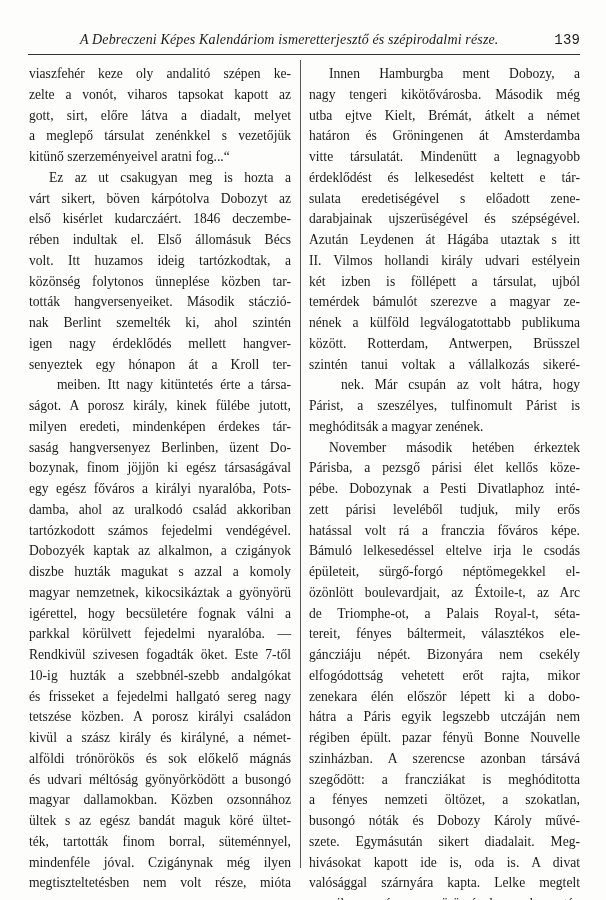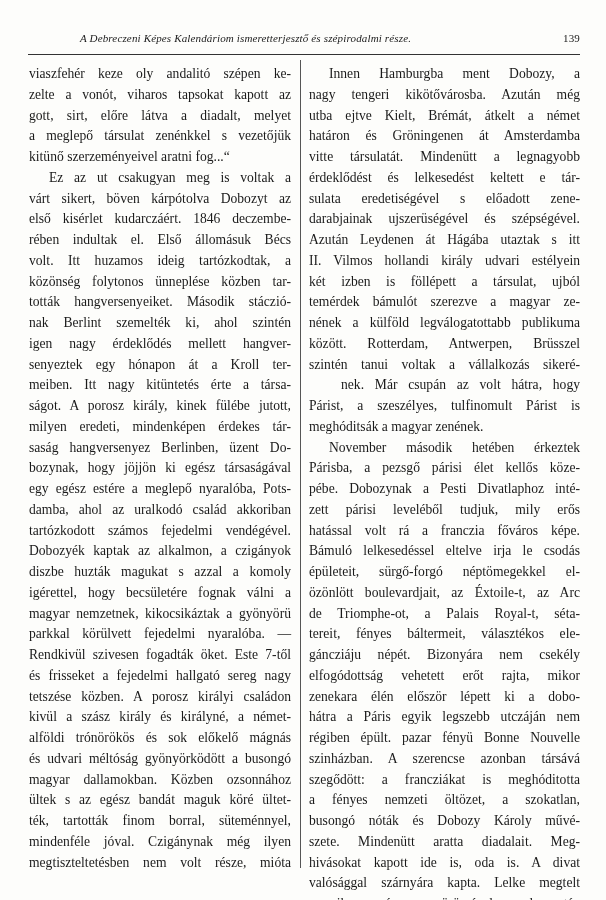--- a/index.html
+++ b/index.html
@@ -22,35 +22,36 @@
       height: 900px;
       background: #fdfdfb;
     }
     .running-head {
       position: absolute;
       left: 28px;
       top: 32px;
       width: 552px;
       height: 18px;
       font-family: "Liberation Serif", "DejaVu Serif", serif;
-      font-size: 11px;
+      font-size: 14px;
       letter-spacing: 0.15px;
     }
     .running-head .title {
       position: absolute;
       left: 52px;
       top: 0;
       font-style: italic;
       white-space: nowrap;
     }
     .running-head .page-number {
       position: absolute;
       right: 0;
       top: 0;
       white-space: nowrap;
+      font-family: Liberation Mono, monospace;
     }
     .head-rule {
       position: absolute;
       left: 28px;
       top: 54px;
       width: 552px;
       height: 0;
       border-top: 1.3px solid #333;
     }
     .col-divider {
@@ -101,58 +102,59 @@
   </div>
   <div class="head-rule"></div>
   <div class="col-divider"></div>
 
   <div class="column col-left" id="col-left">
       <span class="line"><span style="white-space: nowrap;">viaszfehér keze oly andalitó szépen ke-</span></span>
       <span class="line"><span style="white-space: nowrap;">zelte a vonót, viharos tapsokat kapott az</span></span>
       <span class="line"><span style="white-space: nowrap;">gott, sirt, előre látva a diadalt, melyet</span></span>
       <span class="line"><span style="white-space: nowrap;">a meglepő társulat zenénkkel s vezetőjük</span></span>
       <span class="line last">kitünő szerzeményeivel aratni fog...“</span>
-      <span class="line indent"><span style="white-space: nowrap;">Ez az ut csakugyan meg is voltak a</span></span>
+      <span class="line indent"><span style="white-space: nowrap;">Ez az ut csakugyan meg is hozta a</span></span>
       <span class="line"><span style="white-space: nowrap;">várt sikert, böven kárpótolva Dobozyt az</span></span>
       <span class="line"><span style="white-space: nowrap;">első kisérlet kudarczáért. 1846 deczembe-</span></span>
       <span class="line"><span style="white-space: nowrap;">rében indultak el. Első állomásuk Bécs</span></span>
       <span class="line"><span style="white-space: nowrap;">volt. Itt huzamos ideig tartózkodtak, a</span></span>
       <span class="line"><span style="white-space: nowrap;">közönség folytonos ünneplése közben tar-</span></span>
       <span class="line"><span style="white-space: nowrap;">tották hangversenyeiket. Második stáczió-</span></span>
       <span class="line"><span style="white-space: nowrap;">nak Berlint szemelték ki, ahol szintén</span></span>
       <span class="line"><span style="white-space: nowrap;">igen nagy érdeklődés mellett hangver-</span></span>
       <span class="line"><span style="white-space: nowrap;">senyeztek egy hónapon át a Kroll ter-</span></span>
-      <span class="line"><span style="white-space: nowrap;">meiben. Itt nagy kitüntetés érte a társa-</span></span>
+      <span class="line"><span style="white-space: nowrap; margin-left: 28px;">meiben. Itt nagy kitüntetés érte a társa-</span></span>
       <span class="line"><span style="white-space: nowrap;">ságot. A porosz király, kinek fülébe jutott,</span></span>
       <span class="line"><span style="white-space: nowrap;">milyen eredeti, mindenképen érdekes tár-</span></span>
       <span class="line"><span style="white-space: nowrap;">saság hangversenyez Berlinben, üzent Do-</span></span>
-      <span class="line"><span style="white-space: nowrap;">bozynak, hogy jöjjön ki egész társaságával</span></span>
-      <span class="line"><span style="white-space: nowrap;">egy egész estére a meglepő nyaralóba, Pots-</span></span>
+      <span class="line"><span style="white-space: nowrap;">bozynak, finom jöjjön ki egész társaságával</span></span>
+      <span class="line"><span style="white-space: nowrap;">egy egész főváros a királyi nyaralóba, Pots-</span></span>
       <span class="line"><span style="white-space: nowrap;">damba, ahol az uralkodó család akkoriban</span></span>
       <span class="line"><span style="white-space: nowrap;">tartózkodott számos fejedelmi vendégével.</span></span>
       <span class="line"><span style="white-space: nowrap;">Dobozyék kaptak az alkalmon, a czigányok</span></span>
       <span class="line"><span style="white-space: nowrap;">diszbe huzták magukat s azzal a komoly</span></span>
+      <span class="line"><span style="white-space: nowrap;">magyar nemzetnek, kikocsikáztak a gyönyörü</span></span>
       <span class="line"><span style="white-space: nowrap;">igérettel, hogy becsületére fognak válni a</span></span>
-      <span class="line"><span style="white-space: nowrap;">magyar nemzetnek, kikocsikáztak a gyönyörü</span></span>
       <span class="line"><span style="white-space: nowrap;">parkkal körülvett fejedelmi nyaralóba. —</span></span>
       <span class="line"><span style="white-space: nowrap;">Rendkivül szivesen fogadták öket. Este 7-től</span></span>
+      <span class="line"><span style="white-space: nowrap;">10-ig huzták a szebbnél-szebb andalgókat</span></span>
       <span class="line"><span style="white-space: nowrap;">és frisseket a fejedelmi hallgató sereg nagy</span></span>
       <span class="line"><span style="white-space: nowrap;">tetszése közben. A porosz királyi családon</span></span>
       <span class="line"><span style="white-space: nowrap;">kivül a szász király és királyné, a német-</span></span>
       <span class="line"><span style="white-space: nowrap;">alföldi trónörökös és sok előkelő mágnás</span></span>
       <span class="line"><span style="white-space: nowrap;">és udvari méltóság gyönyörködött a busongó</span></span>
       <span class="line"><span style="white-space: nowrap;">magyar dallamokban. Közben ozsonnához</span></span>
       <span class="line"><span style="white-space: nowrap;">ültek s az egész bandát maguk köré ültet-</span></span>
       <span class="line"><span style="white-space: nowrap;">ték, tartották finom borral, süteménnyel,</span></span>
       <span class="line"><span style="white-space: nowrap;">mindenféle jóval. Czigánynak még ilyen</span></span>
       <span class="line"><span style="white-space: nowrap;">megtiszteltetésben nem volt része, mióta</span></span>
     </div>
   <div class="column col-right" id="col-right">
       <span class="line indent"><span style="white-space: nowrap;">Innen Hamburgba ment Dobozy, a</span></span>
-      <span class="line"><span style="white-space: nowrap;">nagy tengeri kikötővárosba. Azután még</span></span>
+      <span class="line"><span style="white-space: nowrap;">nagy tengeri kikötővárosba. Második még</span></span>
       <span class="line"><span style="white-space: nowrap;">utba ejtve Kielt, Brémát, átkelt a német</span></span>
       <span class="line"><span style="white-space: nowrap;">határon és Gröningenen át Amsterdamba</span></span>
       <span class="line"><span style="white-space: nowrap;">vitte társulatát. Mindenütt a legnagyobb</span></span>
       <span class="line"><span style="white-space: nowrap;">érdeklődést és lelkesedést keltett e tár-</span></span>
       <span class="line"><span style="white-space: nowrap;">sulata eredetiségével s előadott zene-</span></span>
       <span class="line"><span style="white-space: nowrap;">darabjainak ujszerüségével és szépségével.</span></span>
       <span class="line"><span style="white-space: nowrap;">Azután Leydenen át Hágába utaztak s itt</span></span>
       <span class="line"><span style="white-space: nowrap;">II. Vilmos hollandi király udvari estélyein</span></span>
       <span class="line"><span style="white-space: nowrap;">két izben is föllépett a társulat, ujból</span></span>
       <span class="line"><span style="white-space: nowrap;">temérdek bámulót szerezve a magyar ze-</span></span>
@@ -174,18 +176,18 @@
       <span class="line"><span style="white-space: nowrap;">tereit, fényes báltermeit, választékos ele-</span></span>
       <span class="line"><span style="white-space: nowrap;">gáncziáju népét. Bizonyára nem csekély</span></span>
       <span class="line"><span style="white-space: nowrap;">elfogódottság vehetett erőt rajta, mikor</span></span>
       <span class="line"><span style="white-space: nowrap;">zenekara élén először lépett ki a dobo-</span></span>
       <span class="line"><span style="white-space: nowrap;">hátra a Páris egyik legszebb utczáján nem</span></span>
       <span class="line"><span style="white-space: nowrap;">régiben épült. pazar fényü Bonne Nouvelle</span></span>
       <span class="line"><span style="white-space: nowrap;">szinházban. A szerencse azonban társává</span></span>
       <span class="line"><span style="white-space: nowrap;">szegődött: a francziákat is meghóditotta</span></span>
       <span class="line"><span style="white-space: nowrap;">a fényes nemzeti öltözet, a szokatlan,</span></span>
       <span class="line"><span style="white-space: nowrap;">busongó nóták és Dobozy Károly művé-</span></span>
-      <span class="line"><span style="white-space: nowrap;">szete. Mindenütt aratta diadalait. Meg-</span></span>
+      <span class="line"><span style="white-space: nowrap;">szete. Egymásután sikert diadalait. Meg-</span></span>
       <span class="line"><span style="white-space: nowrap;">hivásokat kapott ide is, oda is. A divat</span></span>
       <span class="line"><span style="white-space: nowrap;">valósággal szárnyára kapta. Lelke megtelt</span></span>
       <span class="line"><span style="white-space: nowrap;">a siker mámoros örömével, mely után</span></span>
     </div>
 </div>
 
 </body></html>

